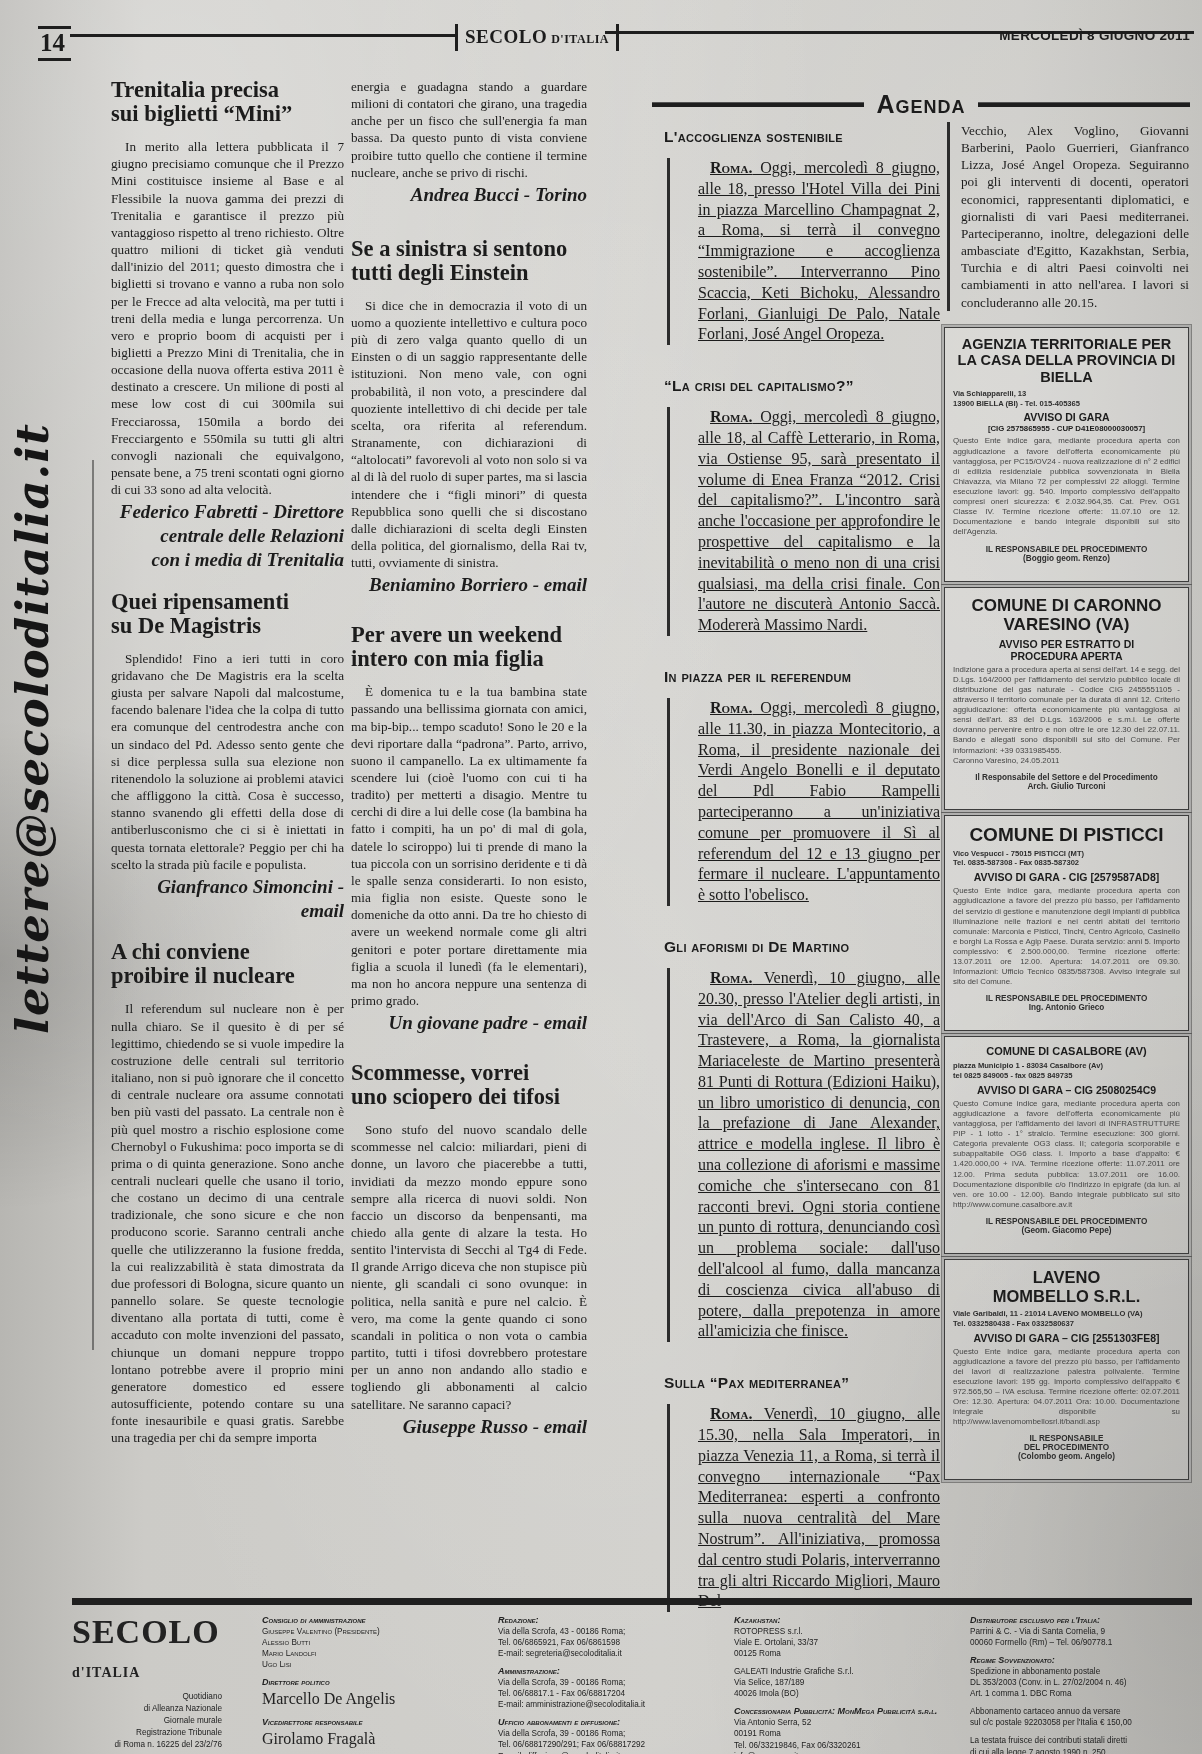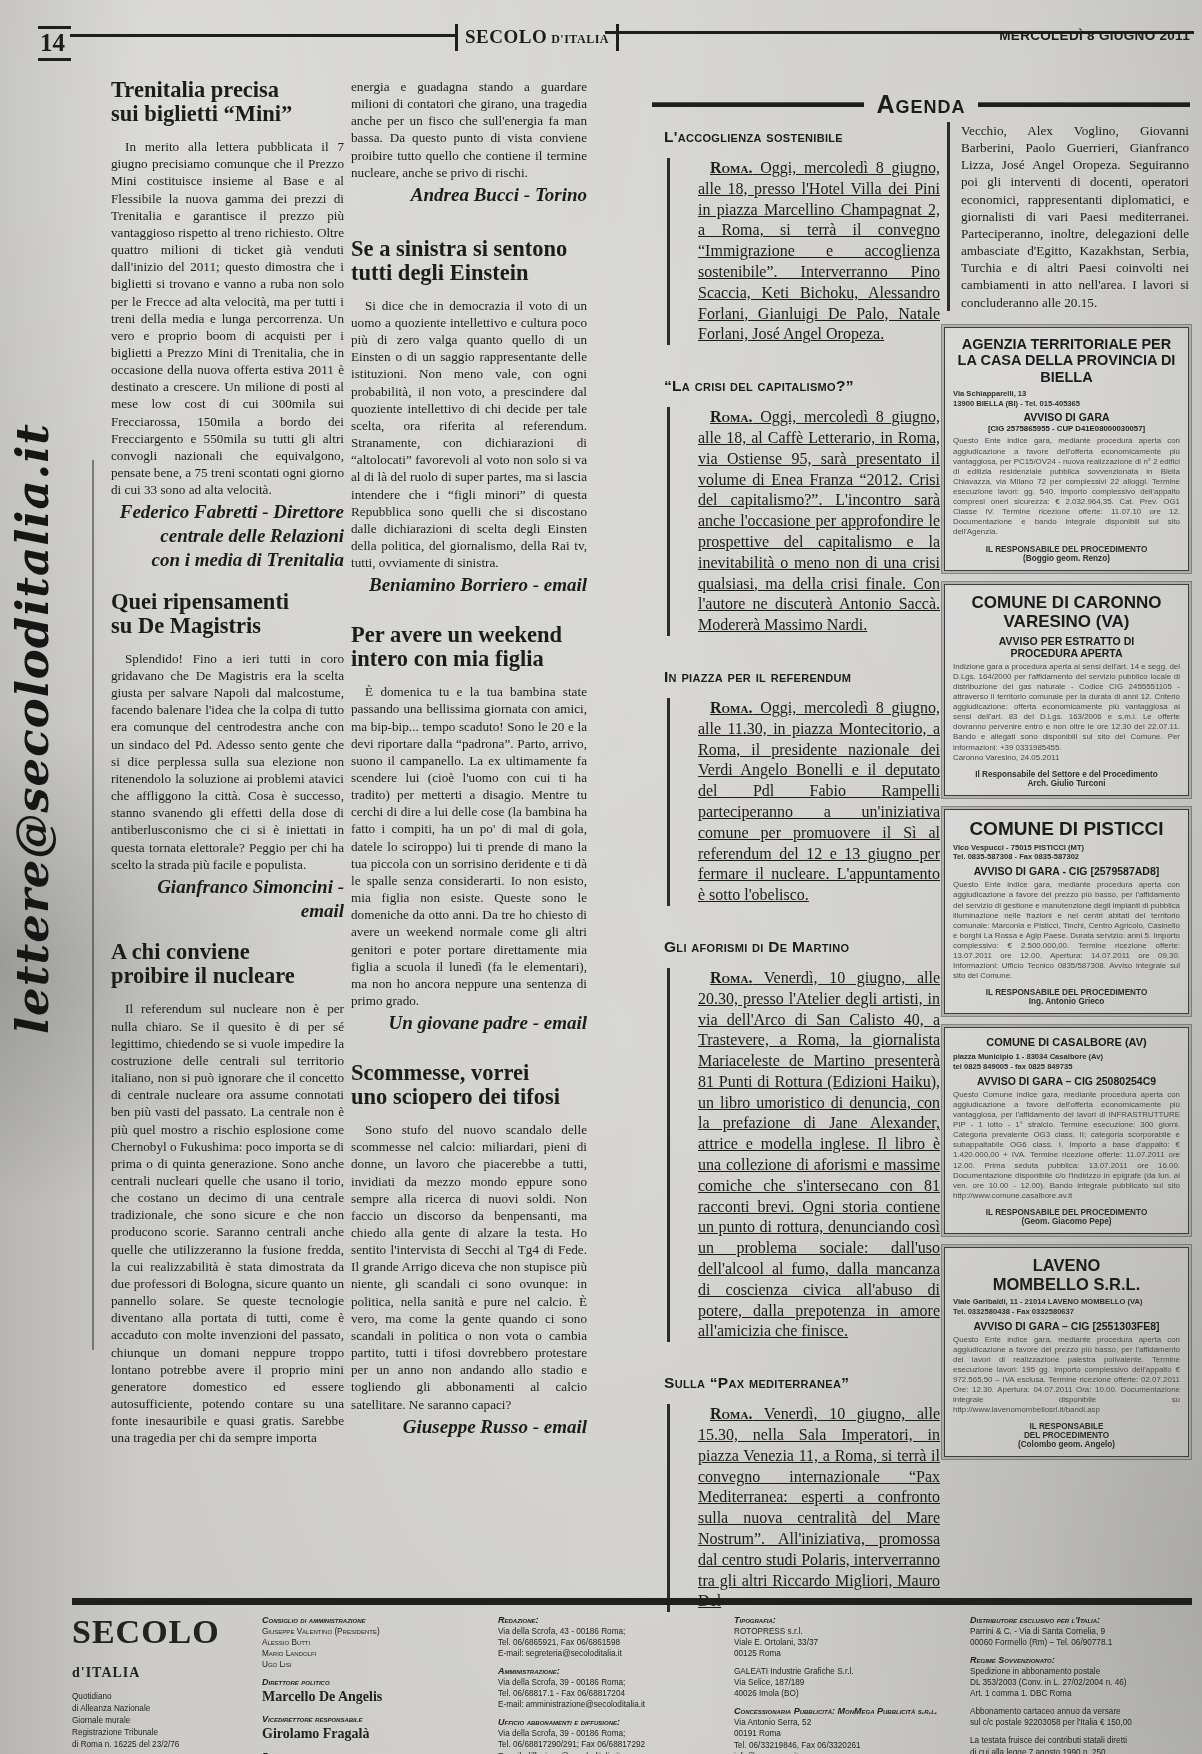--- a/index.html
+++ b/index.html
@@ -49,21 +49,21 @@
   .ag-title{font-family:"Liberation Sans",sans-serif;font-weight:700;font-size:15.5px;
     font-variant:small-caps;letter-spacing:.3px;margin:0 0 12px;}
   .ag-body{border-left:3px solid #2c2c2c;padding-left:28px;margin-left:3px;
     font-size:16px;line-height:1.3;text-align:justify;text-indent:12px;text-decoration:underline;}
   .lead{font-variant:small-caps;font-weight:700;}
   
   .col4{position:absolute;left:944px;top:122px;width:245px;}
   .cont{border-left:3px solid #2c2c2c;padding-left:11px;margin-left:3px;
     font-size:13.2px;line-height:1.3;text-align:justify;margin-bottom:16px;}
   .ad{border:1px solid #3c3c3c;box-shadow:0 0 0 2px rgba(255,255,255,.35),0 0 0 3px rgba(60,60,60,.5);
-    background:rgba(255,255,255,.14);padding:8px 8px 7px;margin-bottom:13px;
+    background:rgba(255,255,255,.14);padding:8px 8px 18px;margin-bottom:5px;
     font-family:"Liberation Sans",sans-serif;}
   .ad-title{font-weight:700;font-size:14.5px;line-height:1.15;text-align:center;
     white-space:pre-line;margin:0 0 3px;}
   .ad-addr{font-weight:700;font-size:7.6px;line-height:1.3;text-align:left;
     color:#2e2e2e;white-space:pre-line;margin:0 0 3px;}
   .ad-notice{font-weight:700;font-size:10.5px;text-align:center;margin:3px 0 1px;white-space:pre-line;}
   .ad-cig{font-weight:700;font-size:7.8px;text-align:center;margin:0 0 3px;}
   .ad-body{font-size:7.9px;line-height:1.28;text-align:justify;color:#474747;
     margin:3px 0 0;white-space:pre-line;}
   .ad-resp{font-weight:700;font-size:8.2px;text-align:center;margin:7px 0 0;
@@ -71,25 +71,25 @@
   .ad-name{font-weight:700;font-size:8.2px;text-align:center;color:#2e2e2e;}
   
   .footer{position:absolute;left:0;top:1598px;width:1202px;}
   .f-bar{height:7px;background:#1f1f1f;margin:0 10px 10px 72px;}
   .f-cols{display:flex;padding-left:72px;padding-right:10px;
     font-family:"Liberation Sans",sans-serif;font-size:8.2px;color:#222;}
   .f-logo{width:190px;}
   .f-logo .lg{font-family:"Liberation Serif",serif;font-weight:700;font-size:34px;
     letter-spacing:1px;line-height:1;}
   .f-logo .lg small{font-size:14px;font-weight:700;}
-  .f-info{margin-top:8px;line-height:1.45;white-space:pre-line;text-align:left;width:150px;}
+  .f-info{margin-top:8px;line-height:1.45;white-space:pre-line;text-align:right;width:150px;}
   .fc{flex:1;padding-right:14px;}
   .fh{font-weight:700;font-style:italic;font-variant:small-caps;font-size:9px;margin:0 0 1px;}
   .fv{margin:0 0 7px;line-height:1.35;white-space:pre-line;}
-  .fv-big{font-size:14px;font-weight:700;font-family:"Liberation Serif",serif;}
+  .fv-big{font-size:16px;font-weight:400;font-family:"Liberation Serif",serif;}
 </style>
 </head>
 <body>
 
 <div class="page">
 
   <div class="rule" style="left:70px;top:34px;width:385px;height:3px"></div>
   <div class="rule" style="left:605px;top:31px;width:589px;height:3px"></div>
   <div class="pagenum">14</div>
   <div class="masthead">
@@ -269,21 +269,21 @@
         <p class="fh">Amministrazione:</p>
         <p class="fv">Via della Scrofa, 39 - 00186 Roma;
 Tel. 06/68817.1 - Fax 06/68817204
 E-mail: amministrazione@secoloditalia.it</p>
         <p class="fh">Ufficio abbonamenti e diffusione:</p>
         <p class="fv">Via della Scrofa, 39 - 00186 Roma;
 Tel. 06/68817290/291; Fax 06/68817292
 E-mail: diffusione@secoloditalia.it</p>
       </div>
       <div class="fc">
-        <p class="fh">Tipografia:</p>
+        <p class="fh">Kazakhstan:</p>
         <p class="fv">ROTOPRESS s.r.l.
 Viale E. Ortolani, 33/37
 00125 Roma</p>
         <p class="fv">GALEATI Industrie Grafiche S.r.l.
 Via Selice, 187/189
 40026 Imola (BO)</p>
         <p class="fh">Concessionaria Pubblicità: MonMega Pubblicità s.r.l.</p>
         <p class="fv">Via Antonio Serra, 52
 00191 Roma
 Tel. 06/33219846, Fax 06/3320261

